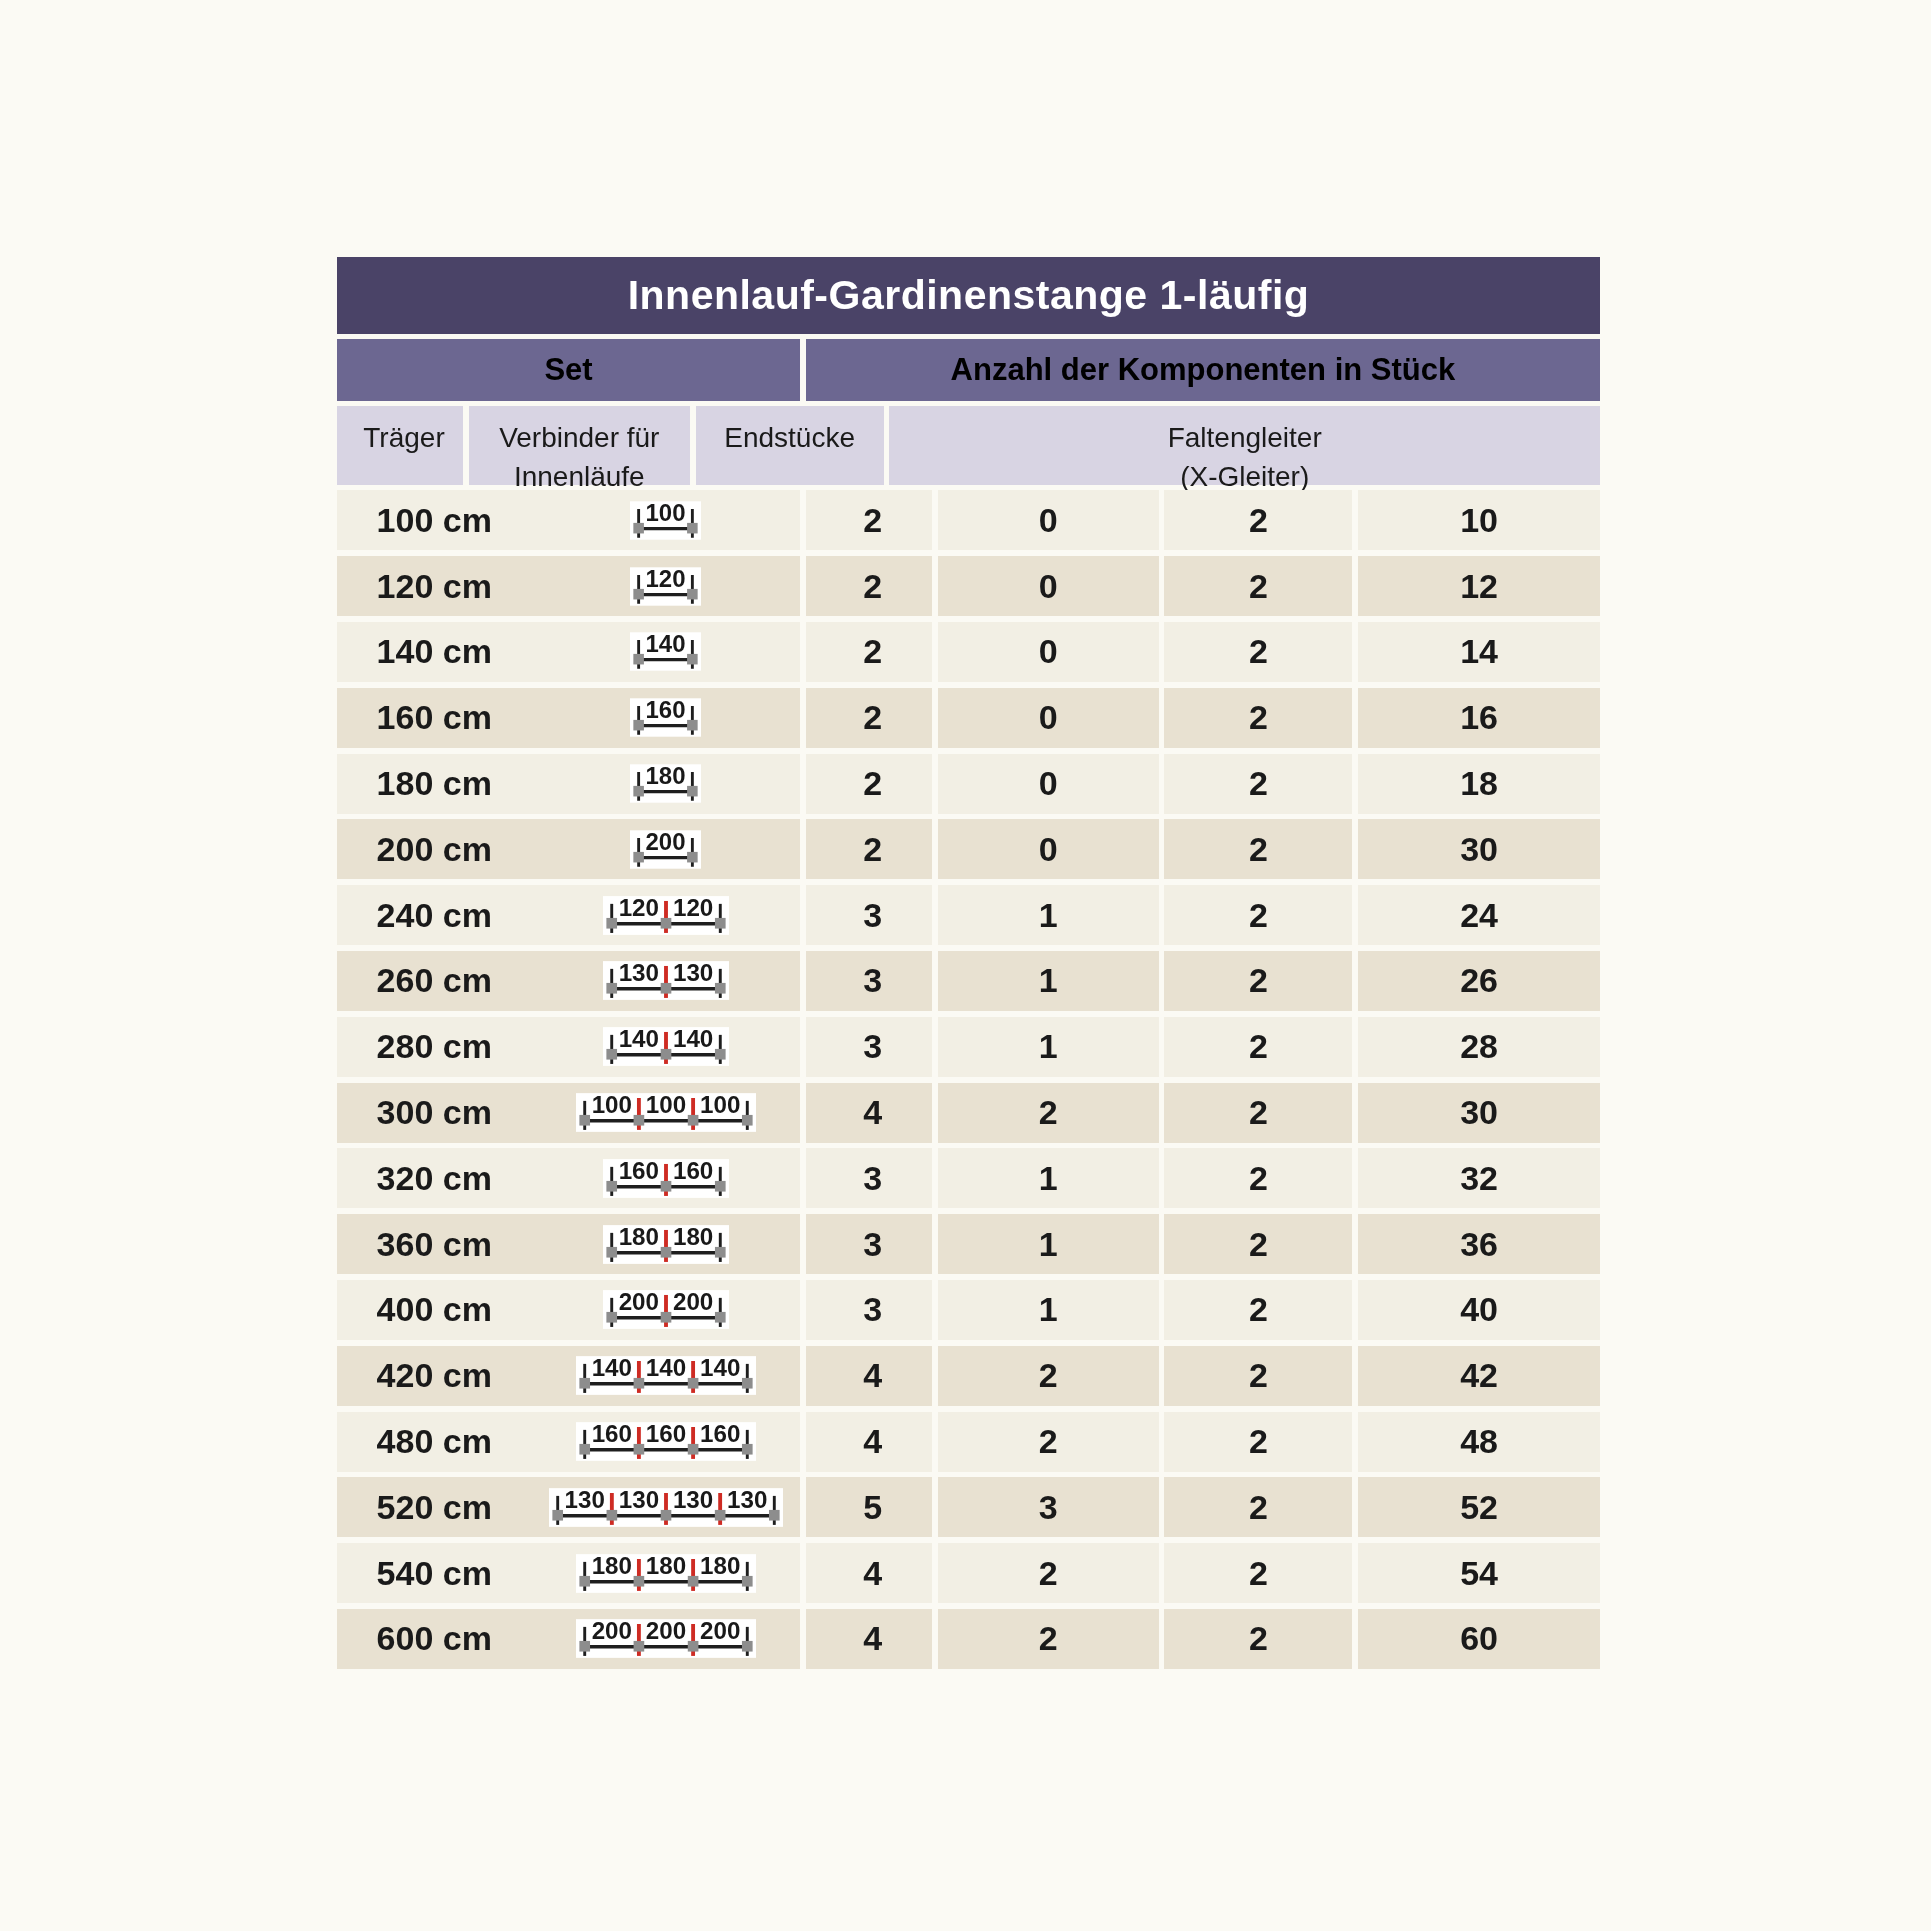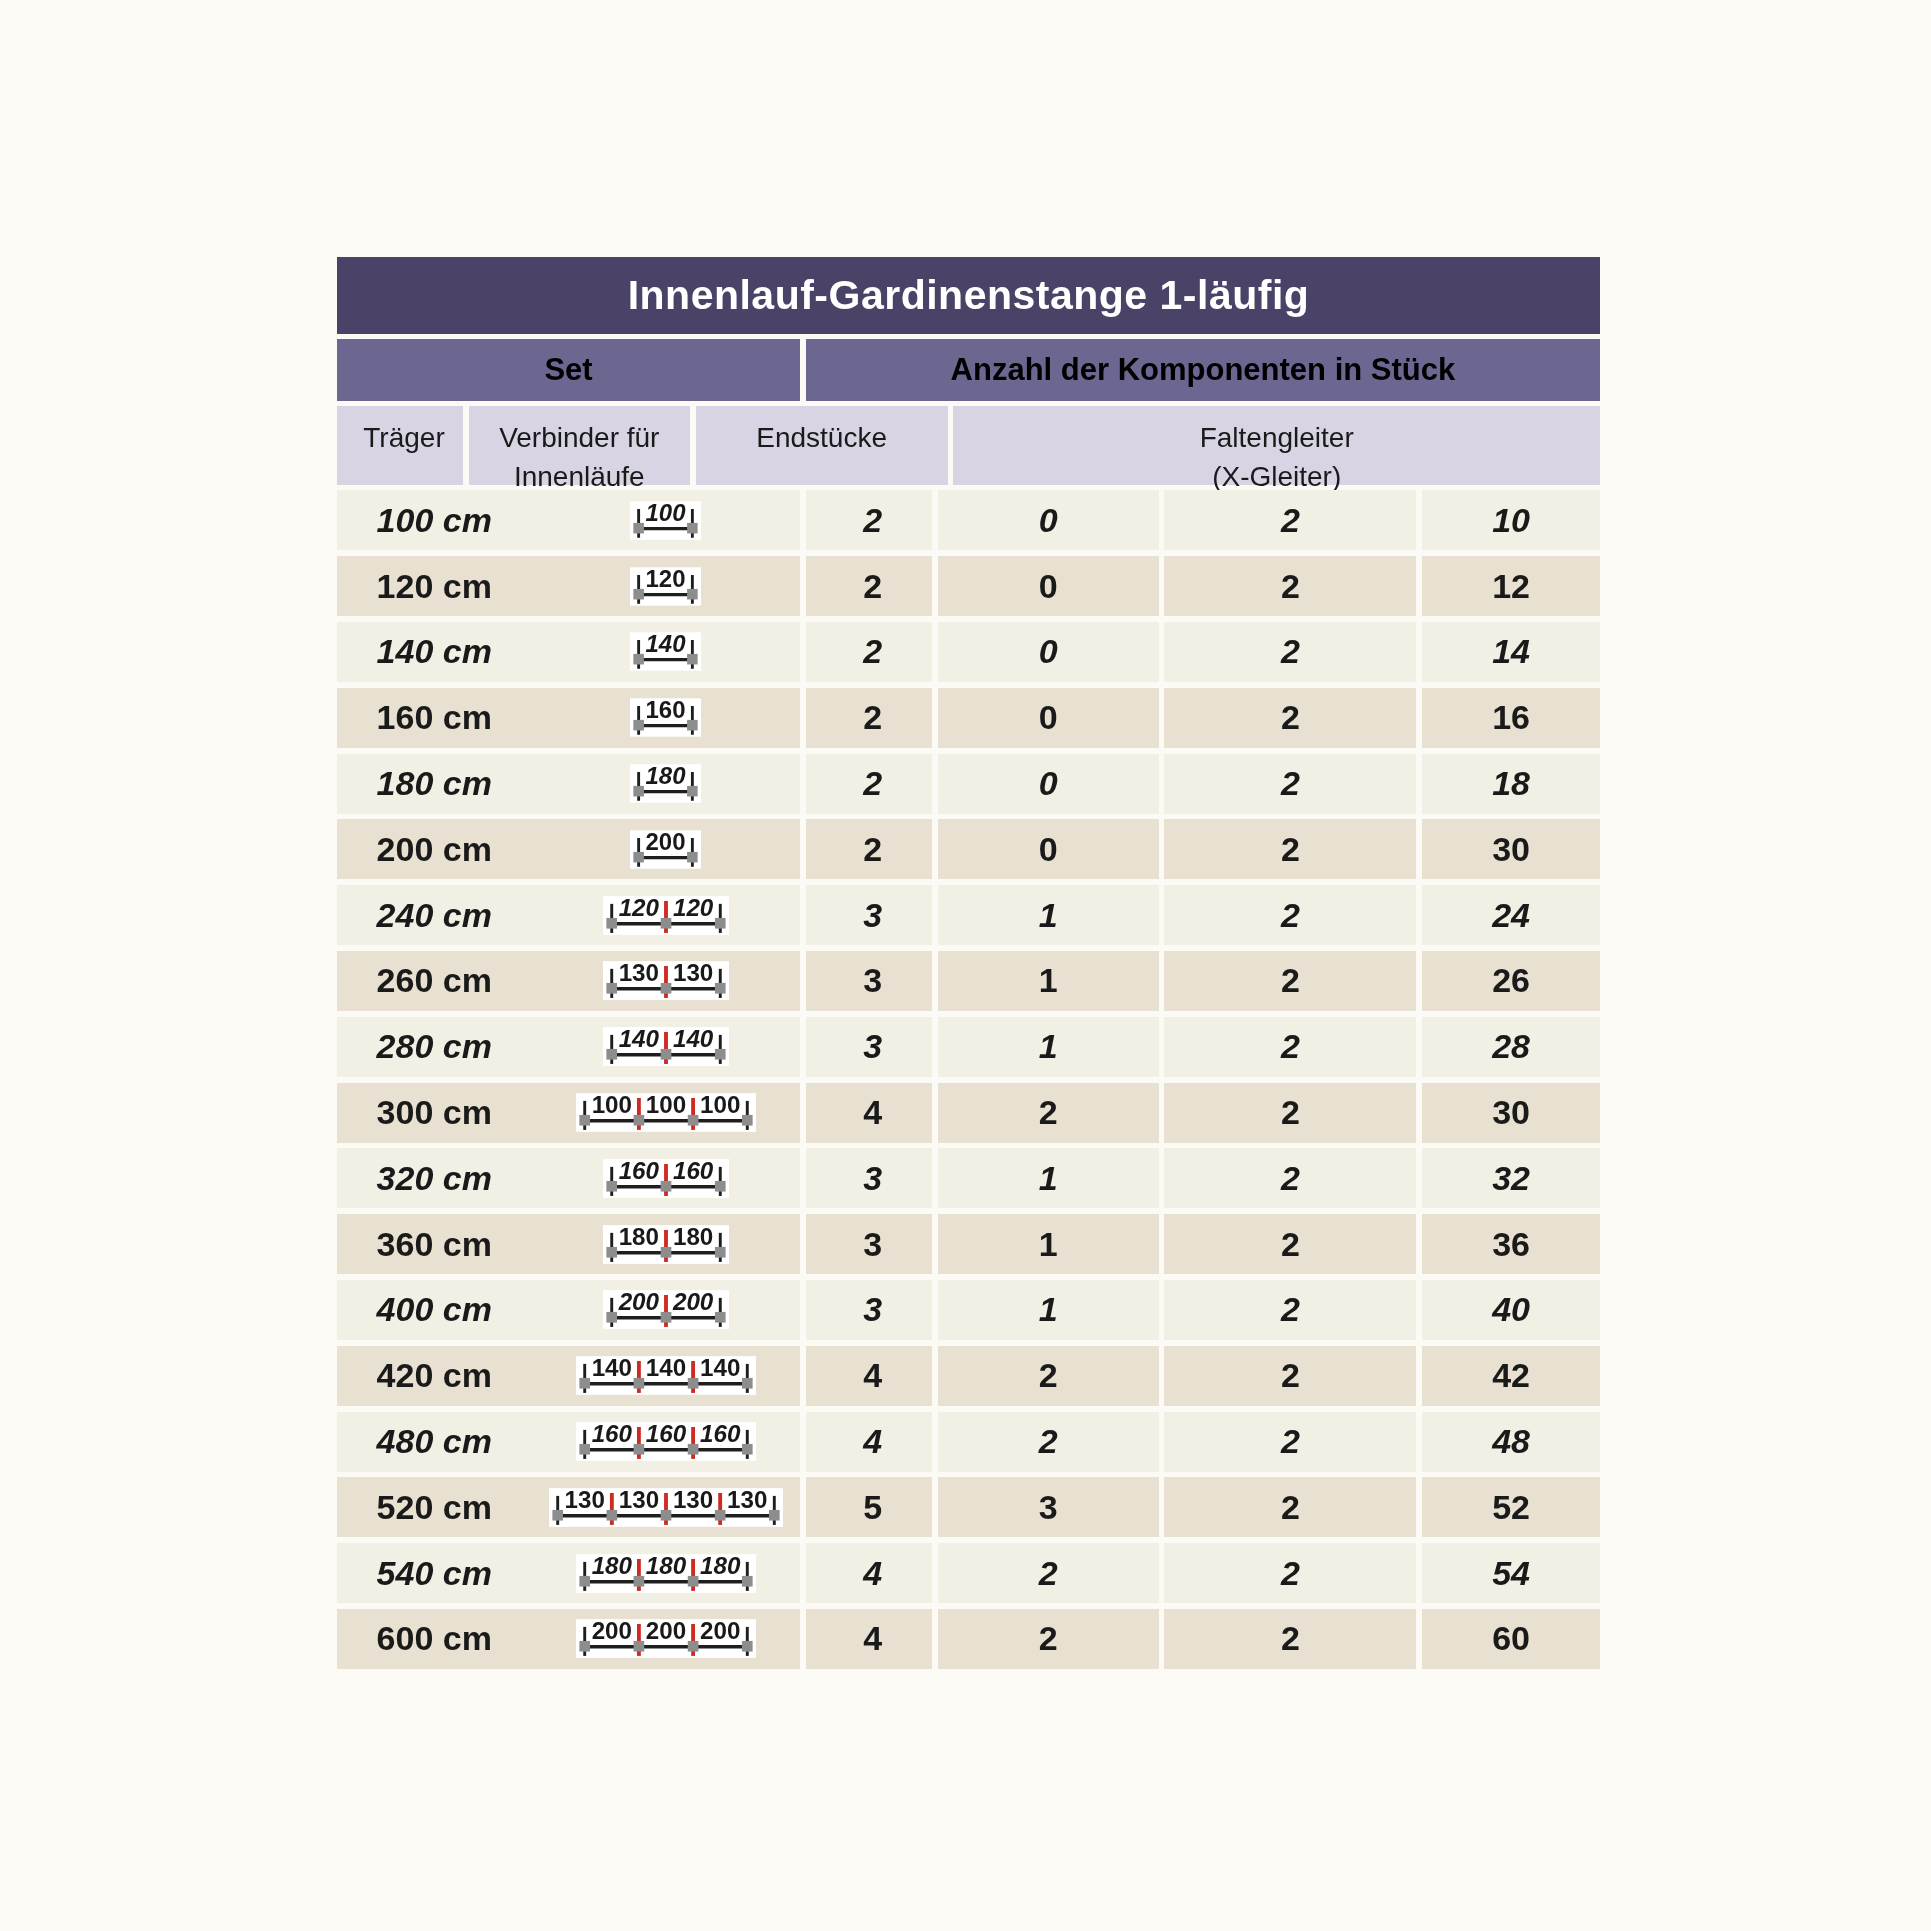--- a/index.html
+++ b/index.html
@@ -37,27 +37,27 @@
     background:var(--header-light,#d8d4e3);
     font-size:28px; font-weight:400;
     display:flex; justify-content:center;
     padding-top:12.6px;
     text-align:center;
     line-height:39px;
   }
   .c-set   { width:463px; flex:none; }
   .c-traeger { width:126px; flex:none;padding-left:8px; }
   .c-verbinder { width:221px; flex:none; }
-  .c-endstuecke { width:252px; flex:none; }
+  .c-endstuecke { width:188px; flex:none; }
   .c-falten { flex:1; }
   .set-split { display:flex; padding-top:0; }
   .set-left  { width:42%; display:flex; align-items:flex-start; justify-content:center; padding-top:12.6px; }
   .set-right { width:58%; display:flex; align-items:flex-start; justify-content:center; padding-top:12.6px; }
   .data-row { height:60px; margin-bottom:5.8px; }
-  .data-row.light .data-cell { background:var(--row-light,#f2efe4);font-style:italic; }
+  .data-row.light .data-cell { background:var(--row-light,#f2efe4); }
   .data-row.dark  .data-cell { background:var(--row-dark,#e8e1d1); }
   .data-cell {
     display:flex; align-items:center; justify-content:center;
     font-size:34px; font-weight:bold;
   }
   .data-cell.set-split { padding:0; }
   .data-cell .set-left, .data-cell .set-right {
     padding-top:0; align-items:center;
   }
   svg text { font-family:"Liberation Sans","DejaVu Sans",sans-serif; }

